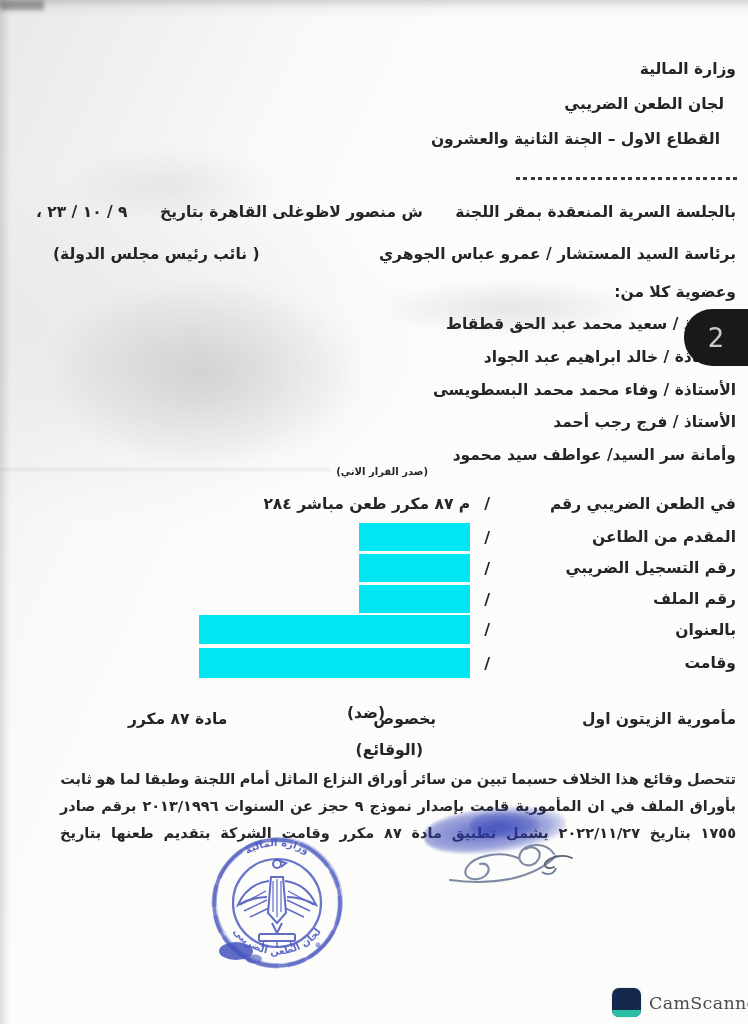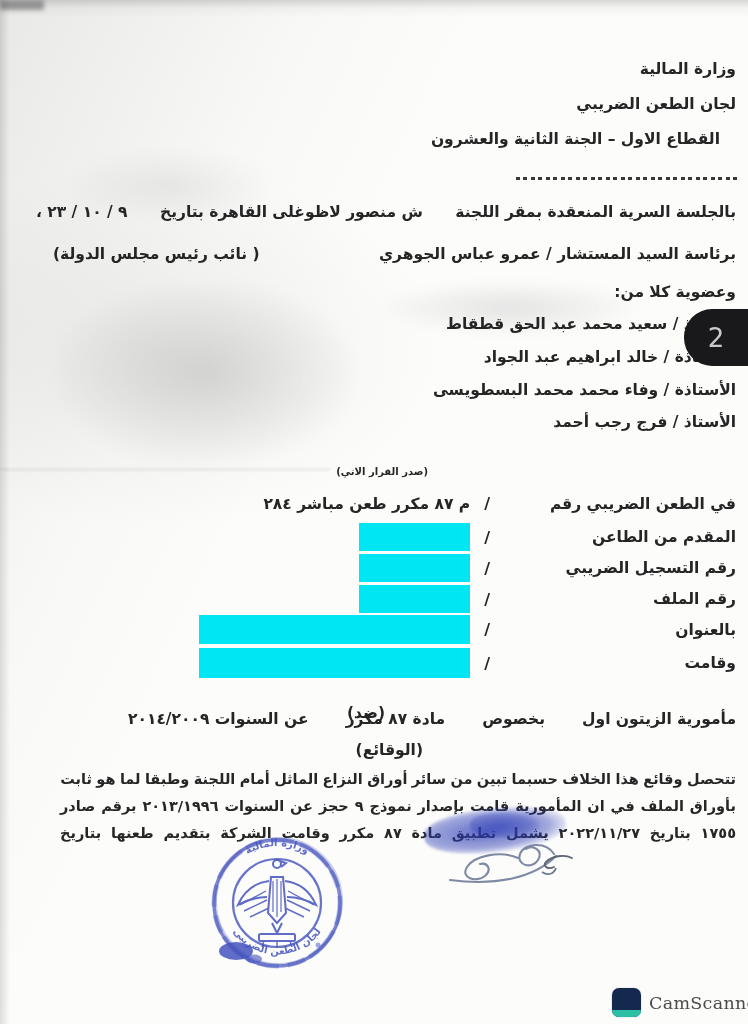--- a/index.html
+++ b/index.html
@@ -40,21 +40,21 @@
 <div class="page">
 
   <div class="abs smudge" style="left:55px;top:283px;width:300px;height:180px;"></div>
   <div class="abs smudge" style="left:385px;top:282px;width:250px;height:52px;opacity:.4;"></div>
   <div class="abs smudge" style="left:70px;top:150px;width:200px;height:70px;opacity:.25;"></div>
   <div class="abs" style="left:0;top:468px;width:330px;height:3px;background:rgba(0,0,0,0.06);filter:blur(1px);"></div>
   <div class="abs" style="left:0;top:0;width:44px;height:10px;background:#6f6f6f;filter:blur(2px);opacity:.65;"></div>
   <div class="abs" style="left:0;top:0;width:10px;height:1024px;background:linear-gradient(90deg,rgba(0,0,0,0.12),transparent);"></div>
 
   <div class="abs txt hdr" style="right:12px;top:60px;">وزارة المالية</div>
-  <div class="abs txt hdr" style="right:12px;top:95px;">لجان الطعن الضريبي</div>
+  <div class="abs txt hdr" style="right:24px;top:95px;">لجان الطعن الضريبي</div>
   <div class="abs txt hdr" style="right:28px;top:130px;">القطاع الاول – الجنة الثانية والعشرون</div>
   <div class="abs dashes" style="right:10px;top:177px;width:222px;"></div>
 
   <div class="abs rowflex txt" style="right:12px;left:36px;top:203px;">
     <span>بالجلسة السرية المنعقدة بمقر اللجنة</span>
     <span>ش منصور لاظوغلى القاهرة بتاريخ</span>
     <span>٩ / ١٠ / ٢٣ ،</span>
   </div>
 
   <div class="abs rowflex txt" style="right:12px;left:53px;top:245px;">
@@ -62,20 +62,21 @@
     <span>( نائب رئيس مجلس الدولة)</span>
   </div>
 
   <div class="abs txt" style="right:12px;top:283px;">وعضوية كلا من:</div>
 
   <div class="abs txt members" style="right:12px;top:308px;">
     <div>الأستاذ / سعيد محمد عبد الحق قطقاط</div>
     <div>الأستاذة / خالد ابراهيم عبد الجواد</div>
     <div>الأستاذة / وفاء محمد محمد البسطويسى</div>
     <div>الأستاذ / فرج رجب أحمد</div>
+    <div>وأمانة سر السيد/ عواطف سيد محمود</div>
   </div>
 
   <div class="abs txt" style="right:320px;top:466px;font-size:10px;">(صدر القرار الاتي)</div>
 
   <div class="abs vrow txt" style="right:12px;top:494px;">
     <span class="lbl">في الطعن الضريبي رقم</span>
     <span class="sl">/</span>
     <span>م ٨٧ مكرر طعن مباشر ٢٨٤</span>
   </div>
 
@@ -104,21 +105,20 @@
     <span class="sl">/</span>
     <span class="box box-lg" style="height:30px;"></span>
   </div>
 
   <div class="abs txt" style="right:363px;top:704px;">(ضد)</div>
 
   <div class="abs rowflex txt" style="right:12px;left:128px;top:710px;">
     <span>مأمورية الزيتون اول</span>
     <span>بخصوص</span>
     <span>مادة ٨٧ مكرر</span>
-    <span>عن السنوات ٢٠١٤/٢٠٠٩</span>
   </div>
 
   <div class="abs txt" style="right:325px;top:741px;">(الوقائع)</div>
 
   <div class="abs" style="right:12px;left:60px;top:771px;">
     <div class="words" style="height:27px;">
         <span>تتحصل</span>
         <span>وقائع</span>
         <span>هذا</span>
         <span>الخلاف</span>

